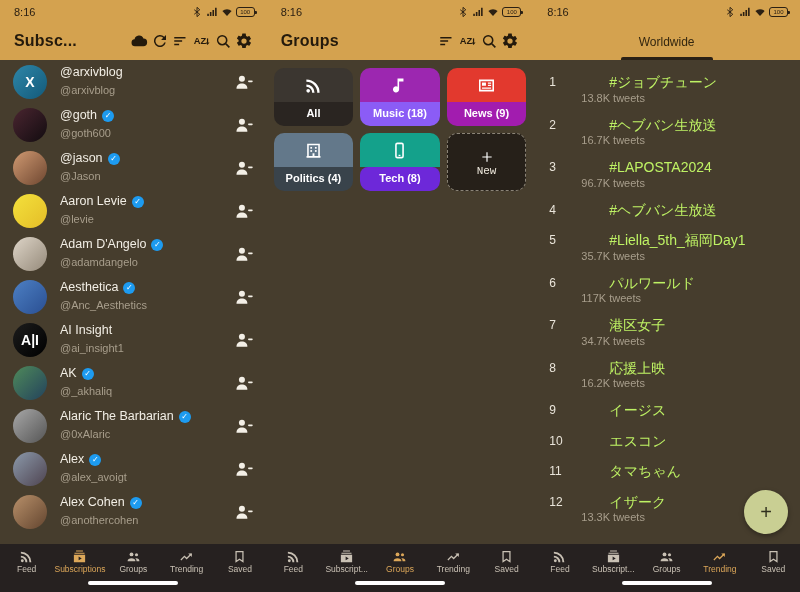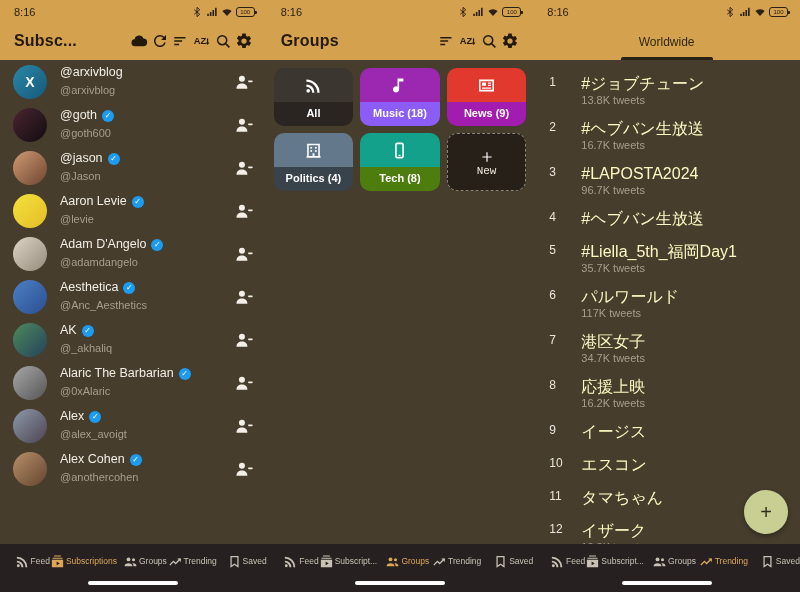--- a/index.html
+++ b/index.html
@@ -55,30 +55,30 @@
                 font-size:11px; font-weight:bold; color:#fff; padding-bottom:2px; }
   .tile.is-new { border:1px dashed #8b8478; background:#262019; }
   .tile.is-new .tile-icon { height:30px; align-items:flex-end; }
   .tile.is-new .tile-icon svg { width:14px; height:14px; }
   .tile.is-new .tile-label { align-items:flex-start; padding-top:1px; font-weight:normal; color:#eee8dc;font-family:Liberation Mono, monospace; }
 
   
   .trend-list { padding-top:6px; }
   .trend-row { display:flex; padding:8px 16px 5px 16px; cursor:pointer; }
   .trend-rank { width:32px; flex:none; font-size:12px; color:#eae5da; padding-top:1px; }
-  .trend-title { font-size:16px; color:#fef9c3; line-height:1.25; }
+  .trend-title { font-size:14px; color:#bef264; line-height:1.25;margin-left:28px; }
   .trend-count { font-size:11px; color:#a89e8c; }
   .fab { position:absolute; right:12px; bottom:10px; width:44px; height:44px; border-radius:50%;
          background:#c9cf93; color:#30301e; display:flex; align-items:center; justify-content:center;
          font-size:20px; font-weight:normal; cursor:pointer; box-shadow:0 2px 5px rgba(0,0,0,.35); }
 
   
   .navwrap { background:#262120; }
   .bottomnav { height:32px; display:flex; align-items:center; }
-  .navtab { flex:1; display:flex; flex-direction:row; align-items:center; justify-content:flex-end;
+  .navtab { flex:1; display:flex; flex-direction:column; align-items:center; justify-content:center;
             gap:1px; color:#c9c1b4; cursor:pointer; padding-top:3px; }
   .navtab svg { width:15px; height:15px; display:block; fill:currentColor; }
   .navtab .navlabel { font-size:8.5px; line-height:1.1; white-space:nowrap; }
   .navtab.active { color:#dca759; }
   .homebar { height:16px; position:relative; }
   .homebar .hbar { position:absolute; left:50%; transform:translateX(-50%); top:5px;
                    width:90px; height:4px; border-radius:2px; background:#ffffff; cursor:grab; }
 </style>
 </head>
 <body>
@@ -253,20 +253,37 @@
     </span>
     <span class="acc-action">
             <svg viewBox="0 0 24 24">
               <circle cx="9.5" cy="8" r="3.6"></circle>
               <path d="M3 19.5c0-3.4 2.9-5.6 6.5-5.6s6.5 2.2 6.5 5.6v.5H3z"></path>
               <rect x="16.8" y="10.2" width="5.7" height="2" rx="1"></rect>
             </svg>
           </span>
   </div>
 
+  <div class="acc-row">
+    <span class="avatar" style="--c1: #1c1c1c; --c2: #000000;">A|I</span>
+    <span class="acc-info">
+      <span class="acc-name">
+        <span>AI Insight</span>
+
+      </span>
+      <span class="acc-handle">@ai_insight1</span>
+    </span>
+    <span class="acc-action">
+            <svg viewBox="0 0 24 24">
+              <circle cx="9.5" cy="8" r="3.6"></circle>
+              <path d="M3 19.5c0-3.4 2.9-5.6 6.5-5.6s6.5 2.2 6.5 5.6v.5H3z"></path>
+              <rect x="16.8" y="10.2" width="5.7" height="2" rx="1"></rect>
+            </svg>
+          </span>
+  </div>
 
   <div class="acc-row">
     <span class="avatar" style="--c1: #4f8a5a; --c2: #23425c;"></span>
     <span class="acc-info">
       <span class="acc-name">
         <span>AK</span>
         <span class="vbadge">✓</span>
       </span>
       <span class="acc-handle">@_akhaliq</span>
     </span>
@@ -492,21 +509,21 @@
     <span class="tile-label" style="background: rgb(57, 67, 75);">Politics (4)</span>
   </div>
 
   <div class="tile">
     <span class="tile-icon" style="background: rgb(20, 161, 139);">
               <svg viewBox="0 0 24 24">
                 <rect x="7.5" y="3" width="9" height="18" rx="1.8" fill="none" stroke="currentColor" stroke-width="2"></rect>
                 <path d="M10.8 17.5h2.4v1.5h-2.4z"></path>
               </svg>
             </span>
-    <span class="tile-label" style="background: #4d7c0f;">Tech (8)</span>
+    <span class="tile-label" style="background: #6d28d9; border-radius: 8px;">Tech (8)</span>
   </div>
 
   <div class="tile is-new">
     <span class="tile-icon">
               <svg viewBox="0 0 24 24">
                 <path d="M11 4h2v7h7v2h-7v7h-2v-7H4v-2h7z"></path>
               </svg>
             </span>
     <span class="tile-label">New</span>
   </div>

